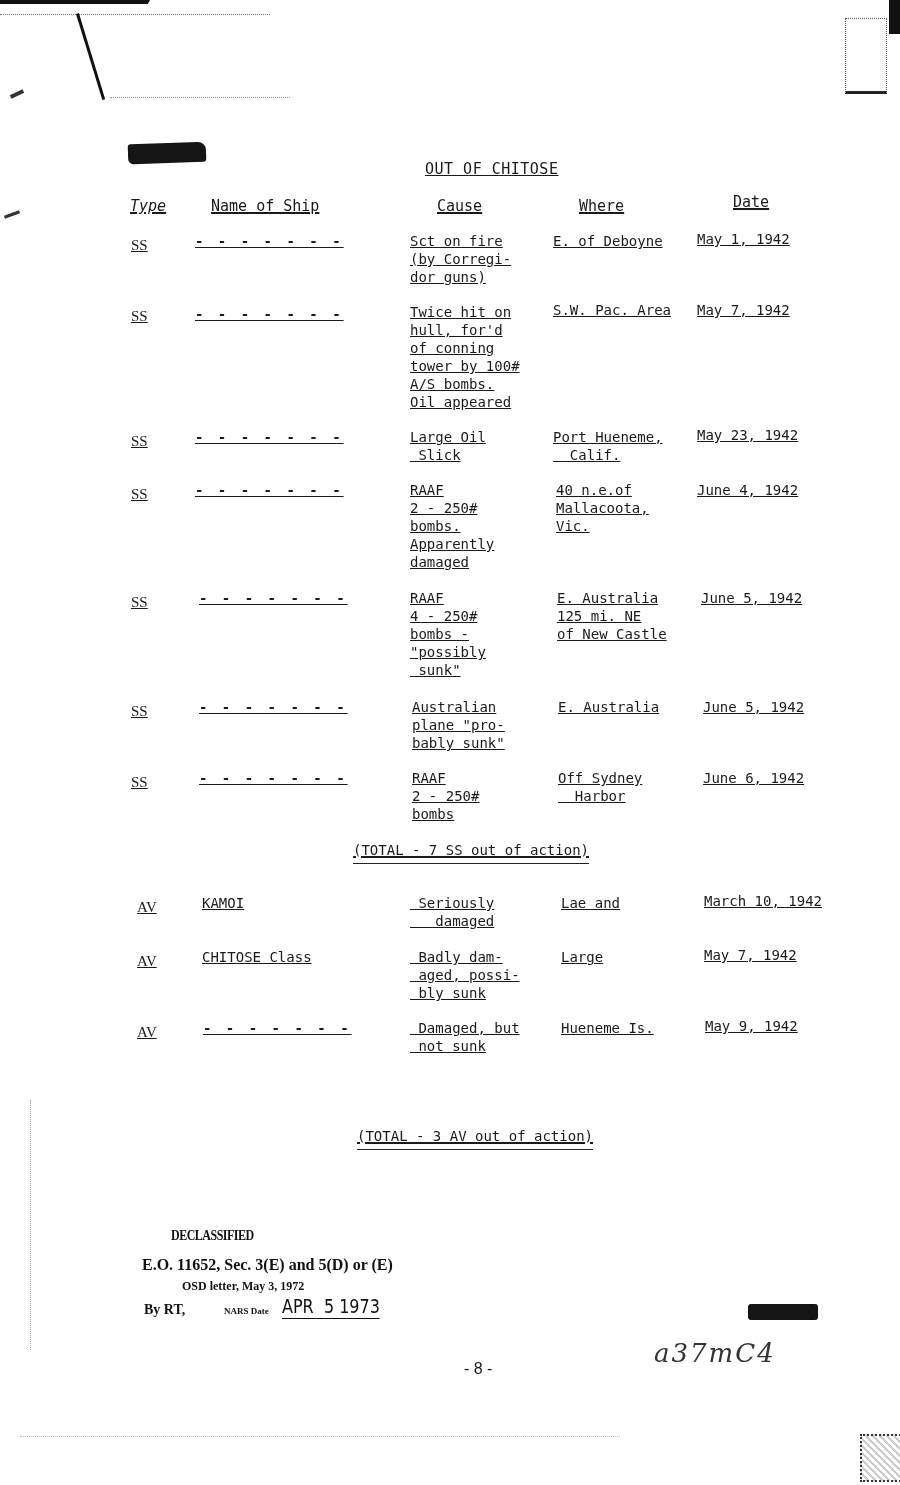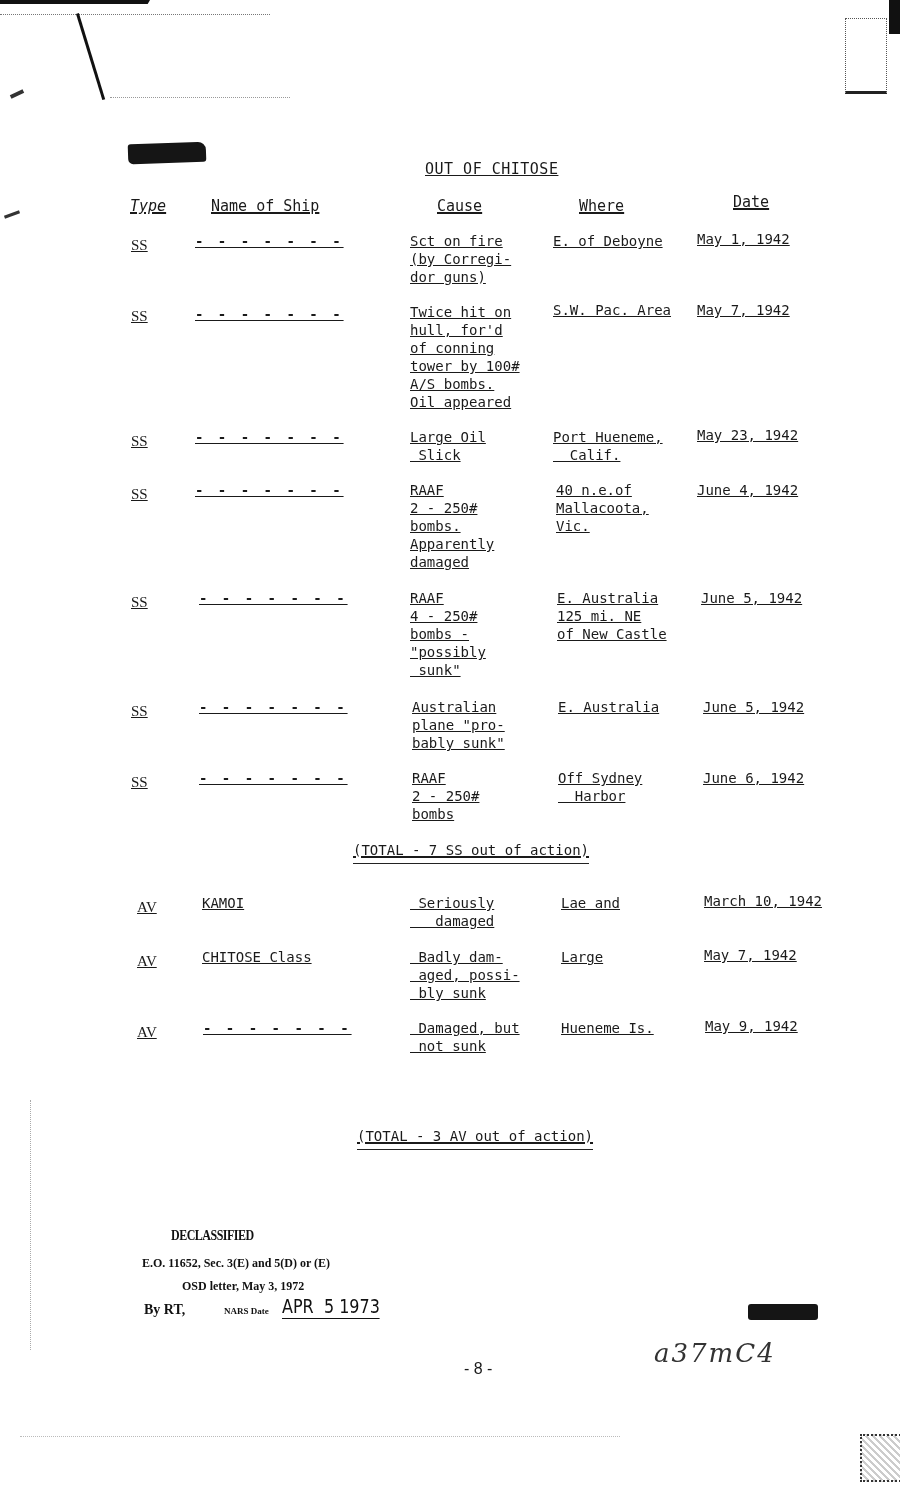--- a/index.html
+++ b/index.html
@@ -112,21 +112,21 @@
     .total-av { left: 357px; top: 1092px; margin-top: 36px; }
 
     .declass {
       position: absolute; left: 142px; top: 1228px;
       font-family: "Liberation Serif", serif; color: #111;
     }
     .declass-stamp {
       position: absolute; left: 29px; top: 0; font-weight: bold;
       font-size: 12px; letter-spacing: -0.5px; transform: scaleY(1.3);
     }
-    .declass-eo { position: absolute; left: 0; top: 28px; font-size: 12px; white-space: pre; font-weight: bold; }
+    .declass-eo { position: absolute; left: 0; top: 28px; font-size: 16px; white-space: pre; font-weight: bold; }
     .declass-osd { position: absolute; left: 40px; top: 51px; font-size: 12px; white-space: pre; font-weight: bold; }
     .declass-by { position: absolute; left: 2px; top: 74px; font-size: 14px; font-weight: bold; white-space: pre; }
     .declass-nars { position: absolute; left: 82px; top: 78px; font-size: 9px; font-weight: bold; white-space: pre; }
     .declass-datev {
       position: absolute; left: 140px; top: 66px; font-family: "DejaVu Sans", sans-serif;
       font-size: 20px; white-space: pre; border-bottom: 1px solid #111;
       transform: scaleX(0.8); transform-origin: left;
     }
 
     .page-num {

